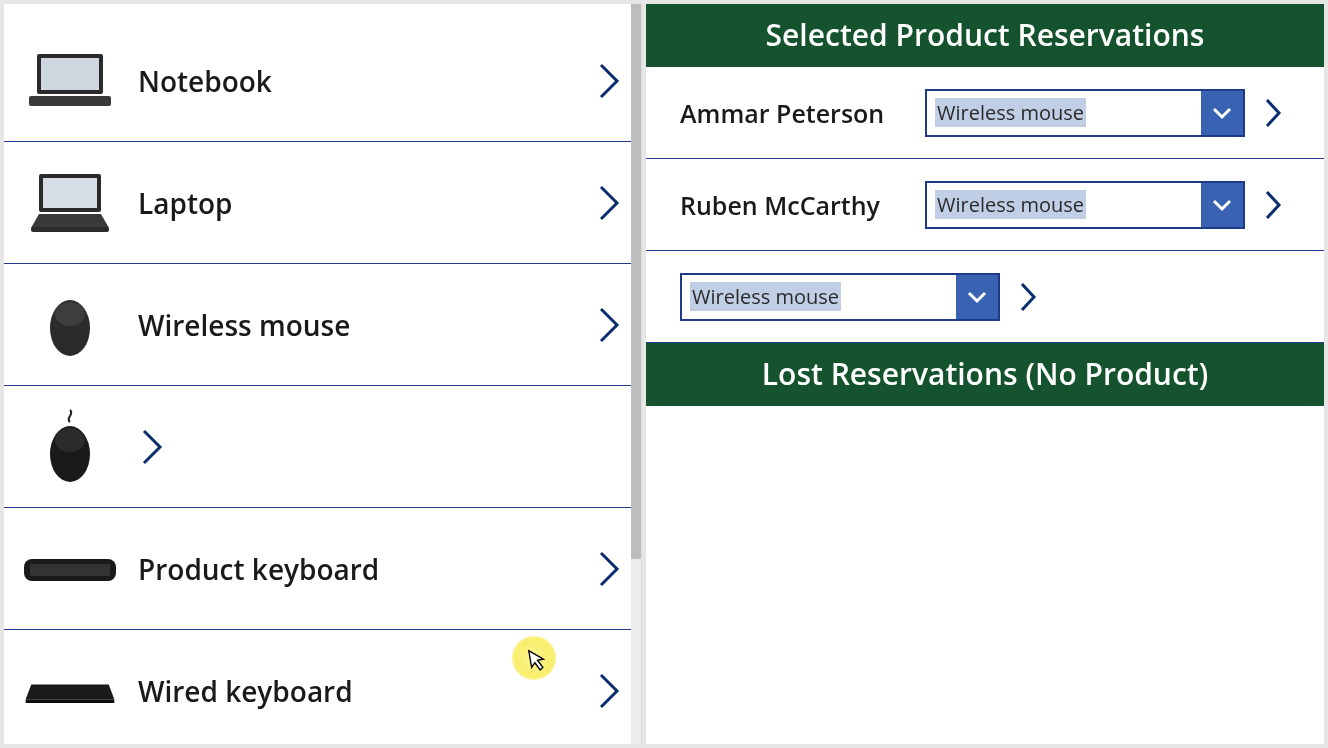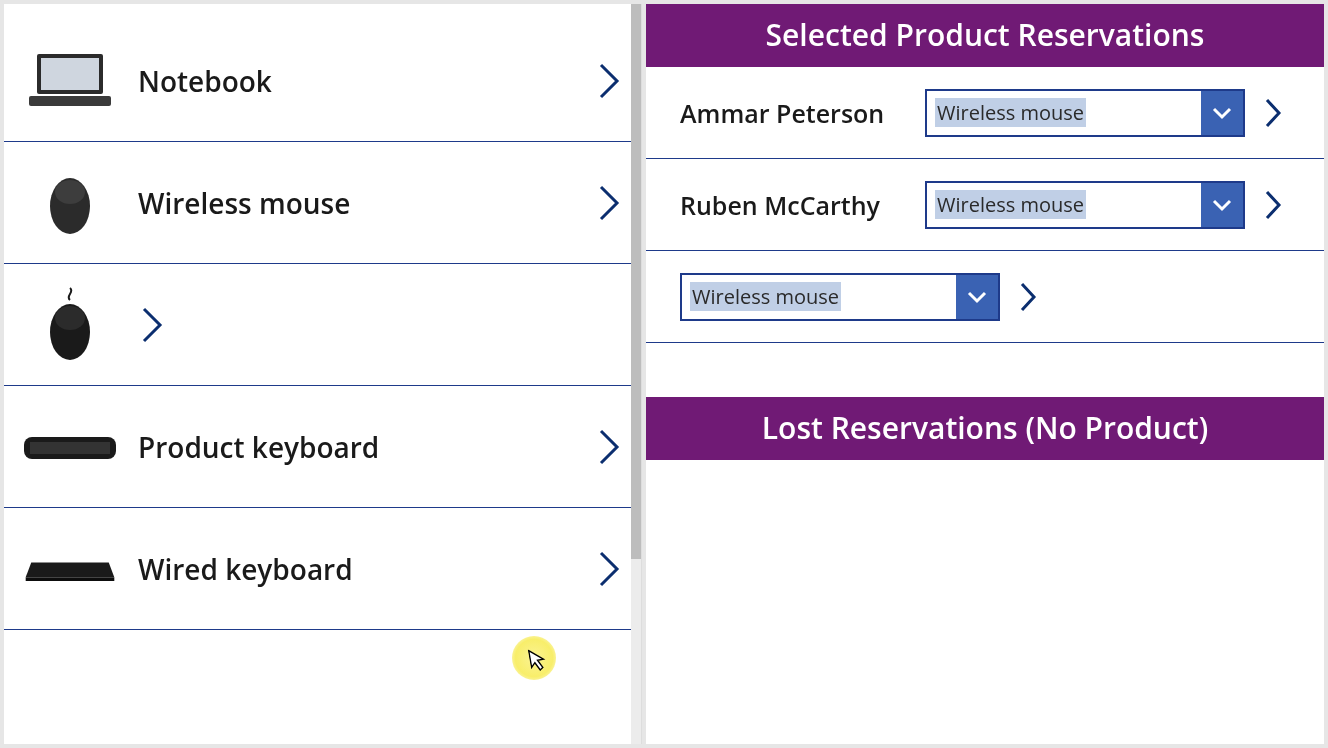--- a/index.html
+++ b/index.html
@@ -60,21 +60,21 @@
     width: 28px; height: 44px;
     flex-shrink: 0;
     margin-right: 10px;
   }
   .chev svg { stroke: #0b2e6f; stroke-width: 3; fill: none; }
 
   .right-pane {
     flex: 1;
   }
   .section-header {
-    background: #701a75;
+    background: #14532d;
     color: #fff;
     font-size: 30px;
     font-weight: 600;
     text-align: center;
     padding: 10px 0 12px;
   }
   .res-list { }
   .res-row {
     display: flex;
     align-items: center;
@@ -114,21 +114,21 @@
     background: #3a62b3;
     display: flex; align-items: center; justify-content: center;
   }
   .select-btn svg { stroke: #fff; stroke-width: 3; fill: none; }
   .res-chev {
     width: 24px; height: 40px;
     margin-left: 16px;
     display: flex; align-items: center; justify-content: center;
   }
   .res-chev svg { stroke: #0b2e6f; stroke-width: 3; fill: none; }
-  .lost-section { margin-top: 54px; }
+  .lost-section { }
 
   .cursor-spot {
     position: absolute;
     left: 508px; top: 632px;
     width: 44px; height: 44px;
     border-radius: 50%;
     background: radial-gradient(circle, #fbf393 0%, #f8ee6a 60%, rgba(248,238,106,0) 100%);
     pointer-events: none;
   }
   .cursor-arrow {
@@ -155,20 +155,36 @@
         </svg>
       </div>
       <div class="product-label">Notebook</div>
       <div class="chev">
         <svg width="28" height="44" viewBox="0 0 28 44">
             <polyline points="6,6 22,22 6,38"></polyline>
           </svg>
       </div>
     </div>
 
+    <div class="product-row">
+      <div class="thumb">
+        <svg width="90" height="62" viewBox="0 0 90 62">
+          <rect x="14" y="2" width="62" height="38" rx="2" fill="#2b2b2b"></rect>
+          <rect x="18" y="6" width="54" height="30" fill="#d8dee6"></rect>
+          <polygon points="6,56 84,56 76,42 14,42" fill="#3a3a3a"></polygon>
+          <rect x="6" y="55" width="78" height="5" rx="2" fill="#2b2b2b"></rect>
+        </svg>
+      </div>
+      <div class="product-label">Laptop</div>
+      <div class="chev">
+        <svg width="28" height="44" viewBox="0 0 28 44">
+            <polyline points="6,6 22,22 6,38"></polyline>
+          </svg>
+      </div>
+    </div>
 
     <div class="product-row">
       <div class="thumb">
         <svg width="70" height="70" viewBox="0 0 70 70">
           <ellipse cx="35" cy="38" rx="20" ry="28" fill="#2b2b2b"></ellipse>
           <ellipse cx="35" cy="24" rx="15" ry="12" fill="#3d3d3d"></ellipse>
         </svg>
       </div>
       <div class="product-label">Wireless mouse</div>
       <div class="chev">

